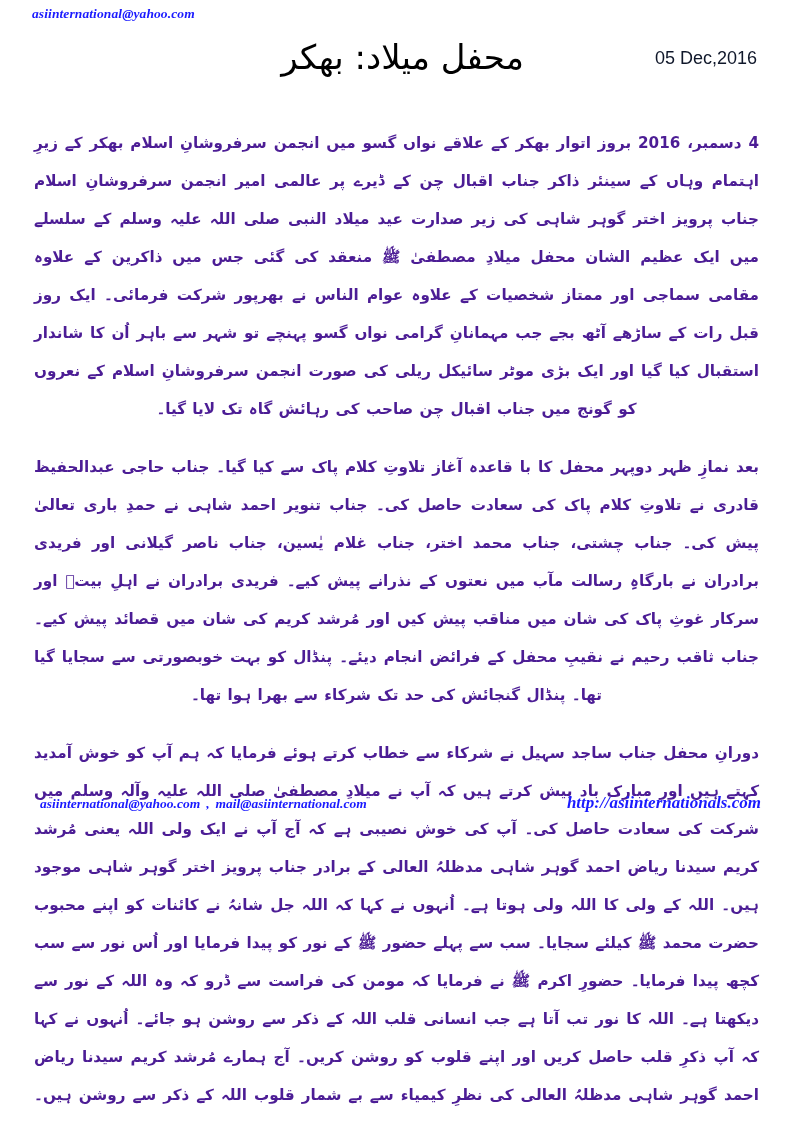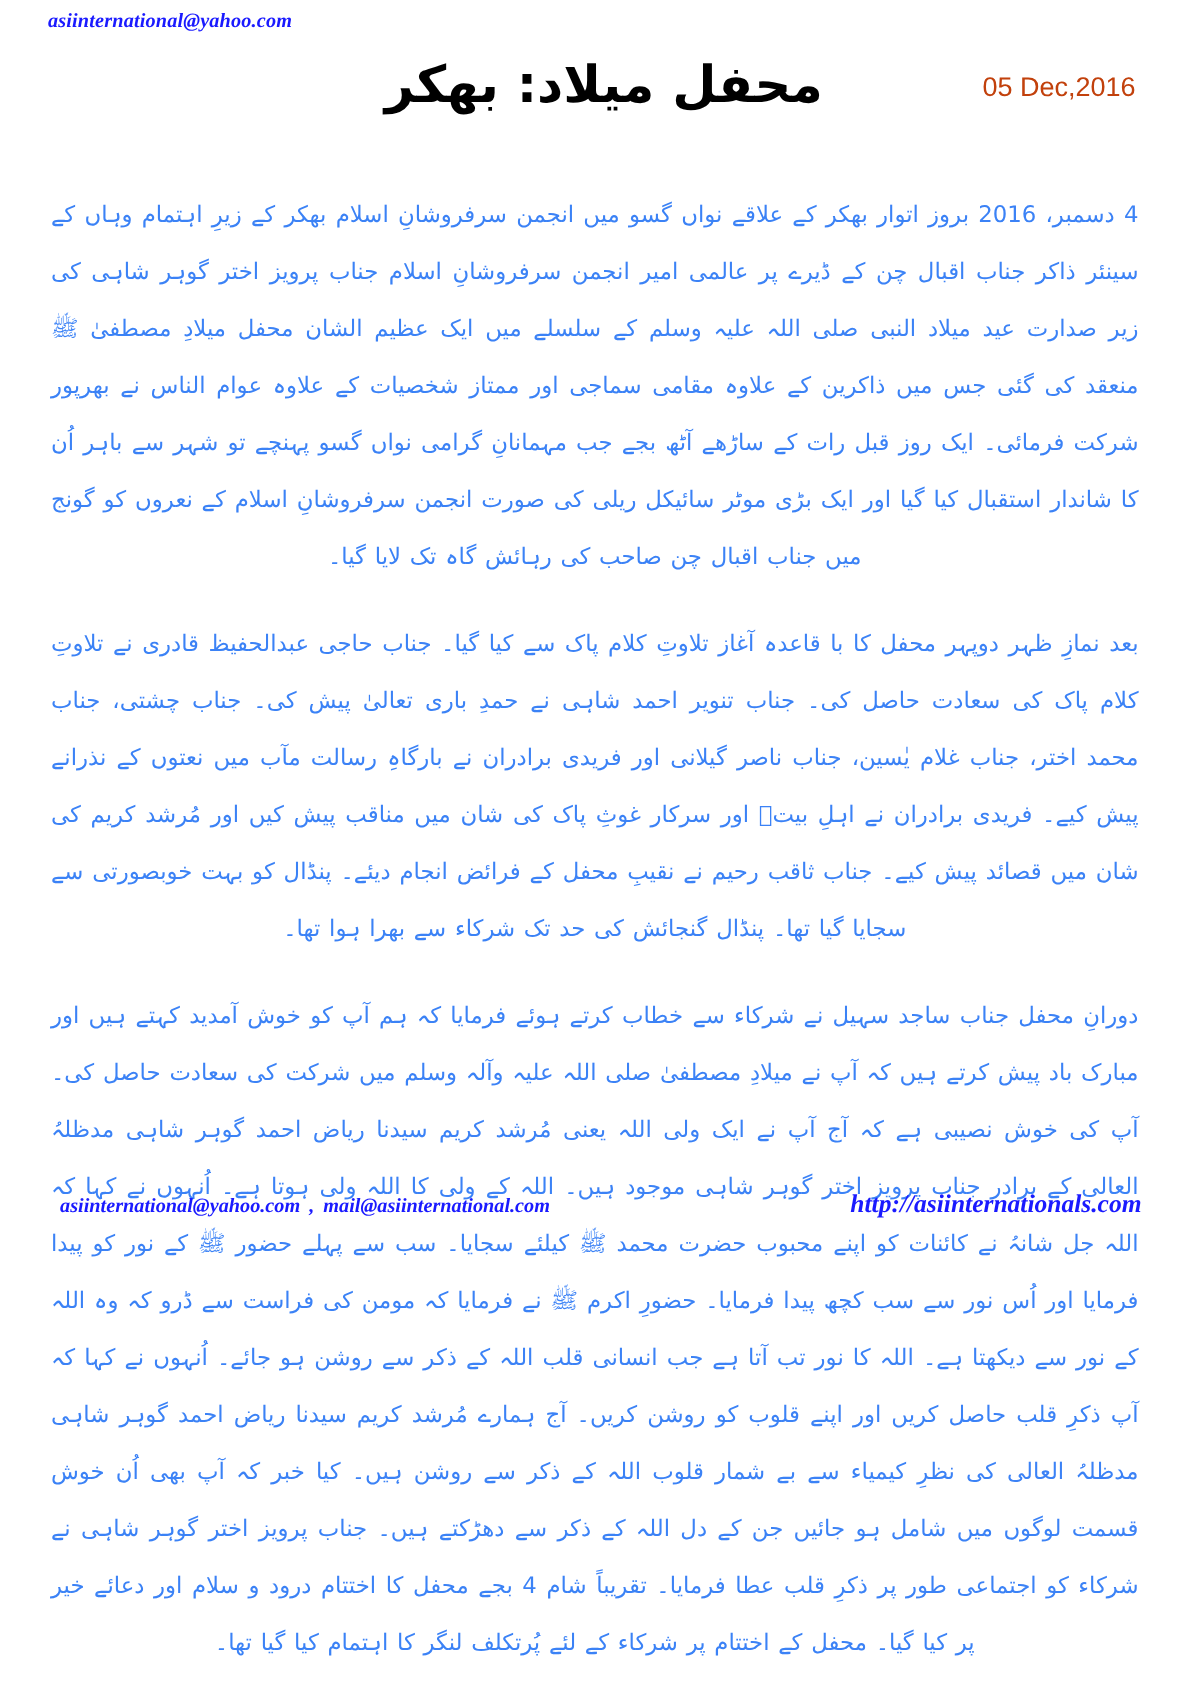--- a/index.html
+++ b/index.html
@@ -66,52 +66,53 @@
   }
   .doc-title {
     position: absolute;
     left: 0;
     right: 0;
     top: 2px;
     text-align: center;
     direction: rtl;
     font-family: "DejaVu Sans", sans-serif;
     font-size: 34px;
-    font-weight: 700;
+    font-weight: 400;
     color: #000000;
     line-height: 1.25;
     letter-spacing: 0.5px;
     padding-left: 12px;
   }
   .doc-date {
     position: absolute;
     right: 36px;
     top: 14px;
     font-family: "Liberation Sans", "DejaVu Sans", sans-serif;
     font-size: 18px;
     font-weight: 400;
-    color: #c2410c;
+    color: #0f172a;
     white-space: nowrap;
   }
 
   
   .body-wrap {
     padding: 26px 34px 0 34px;
     box-sizing: border-box;
   }
   .para {
     direction: rtl;
     text-align: justify;
     text-align-last: center;
     font-family: "DejaVu Sans", sans-serif;
     font-size: 15.2px;
     line-height: 38px;
-    color: #3b82f6;
+    color: #4c1d95;
     margin: 0 0 20px 0;
     word-spacing: 1px;
+    font-weight: bold;
   }
   .para:last-of-type { margin-bottom: 0; }
 
   
   .footer {
     position: absolute;
     left: 0;
     right: 0;
     bottom: 28px;
     height: 26px;

